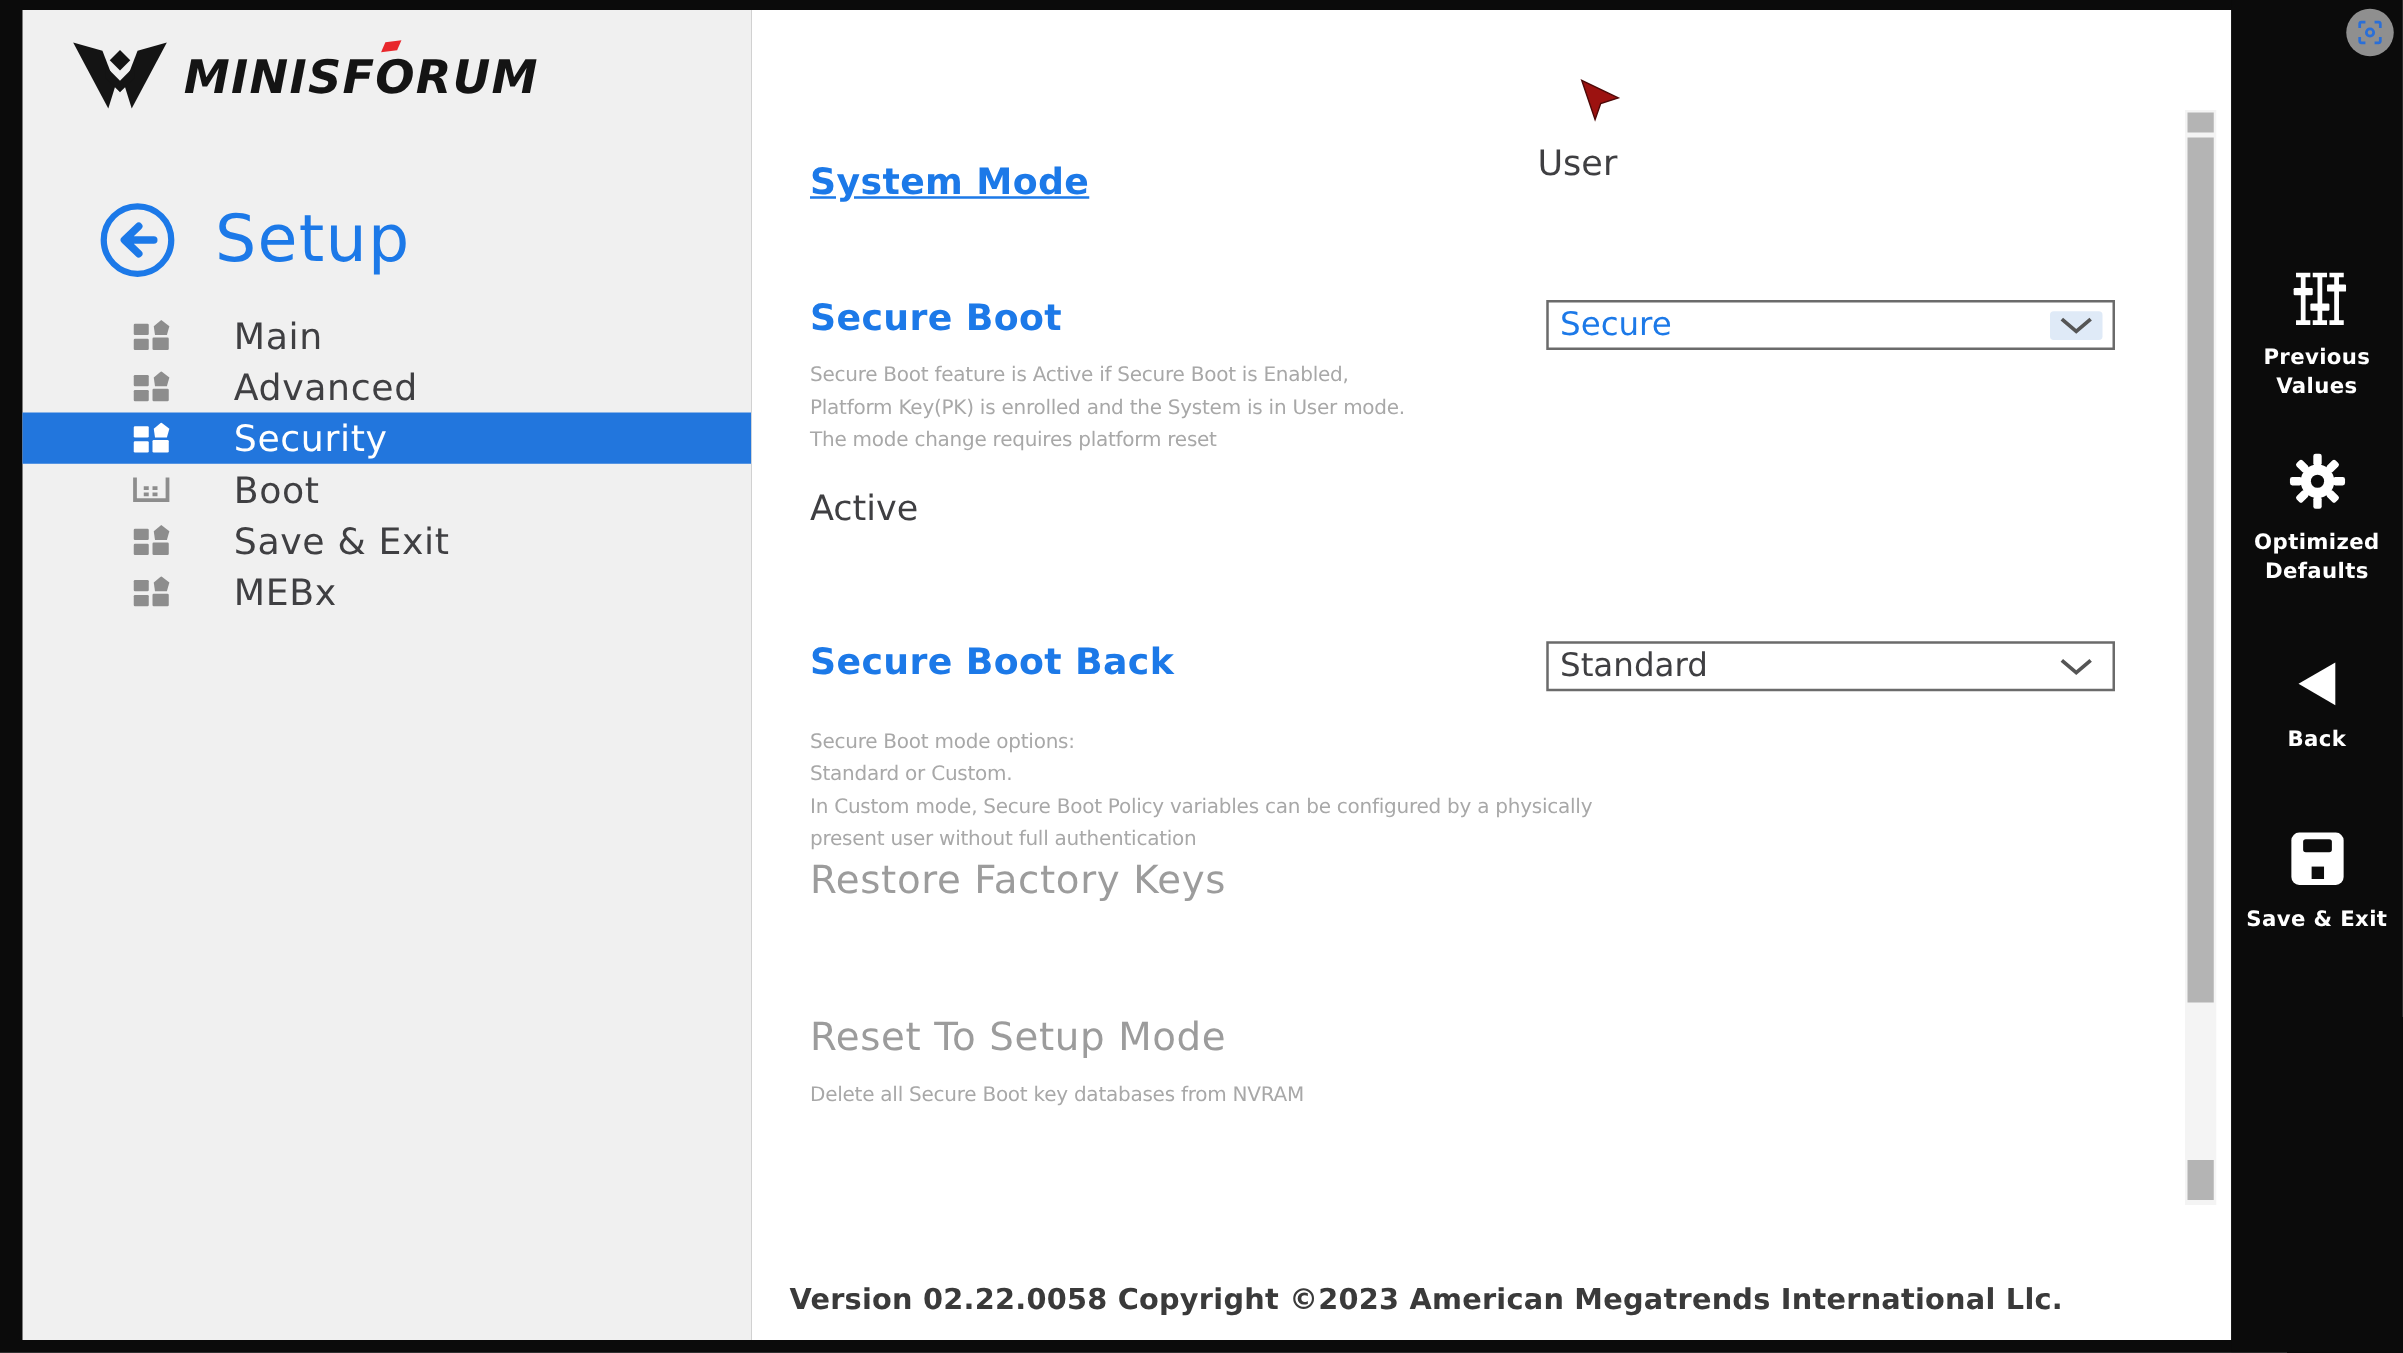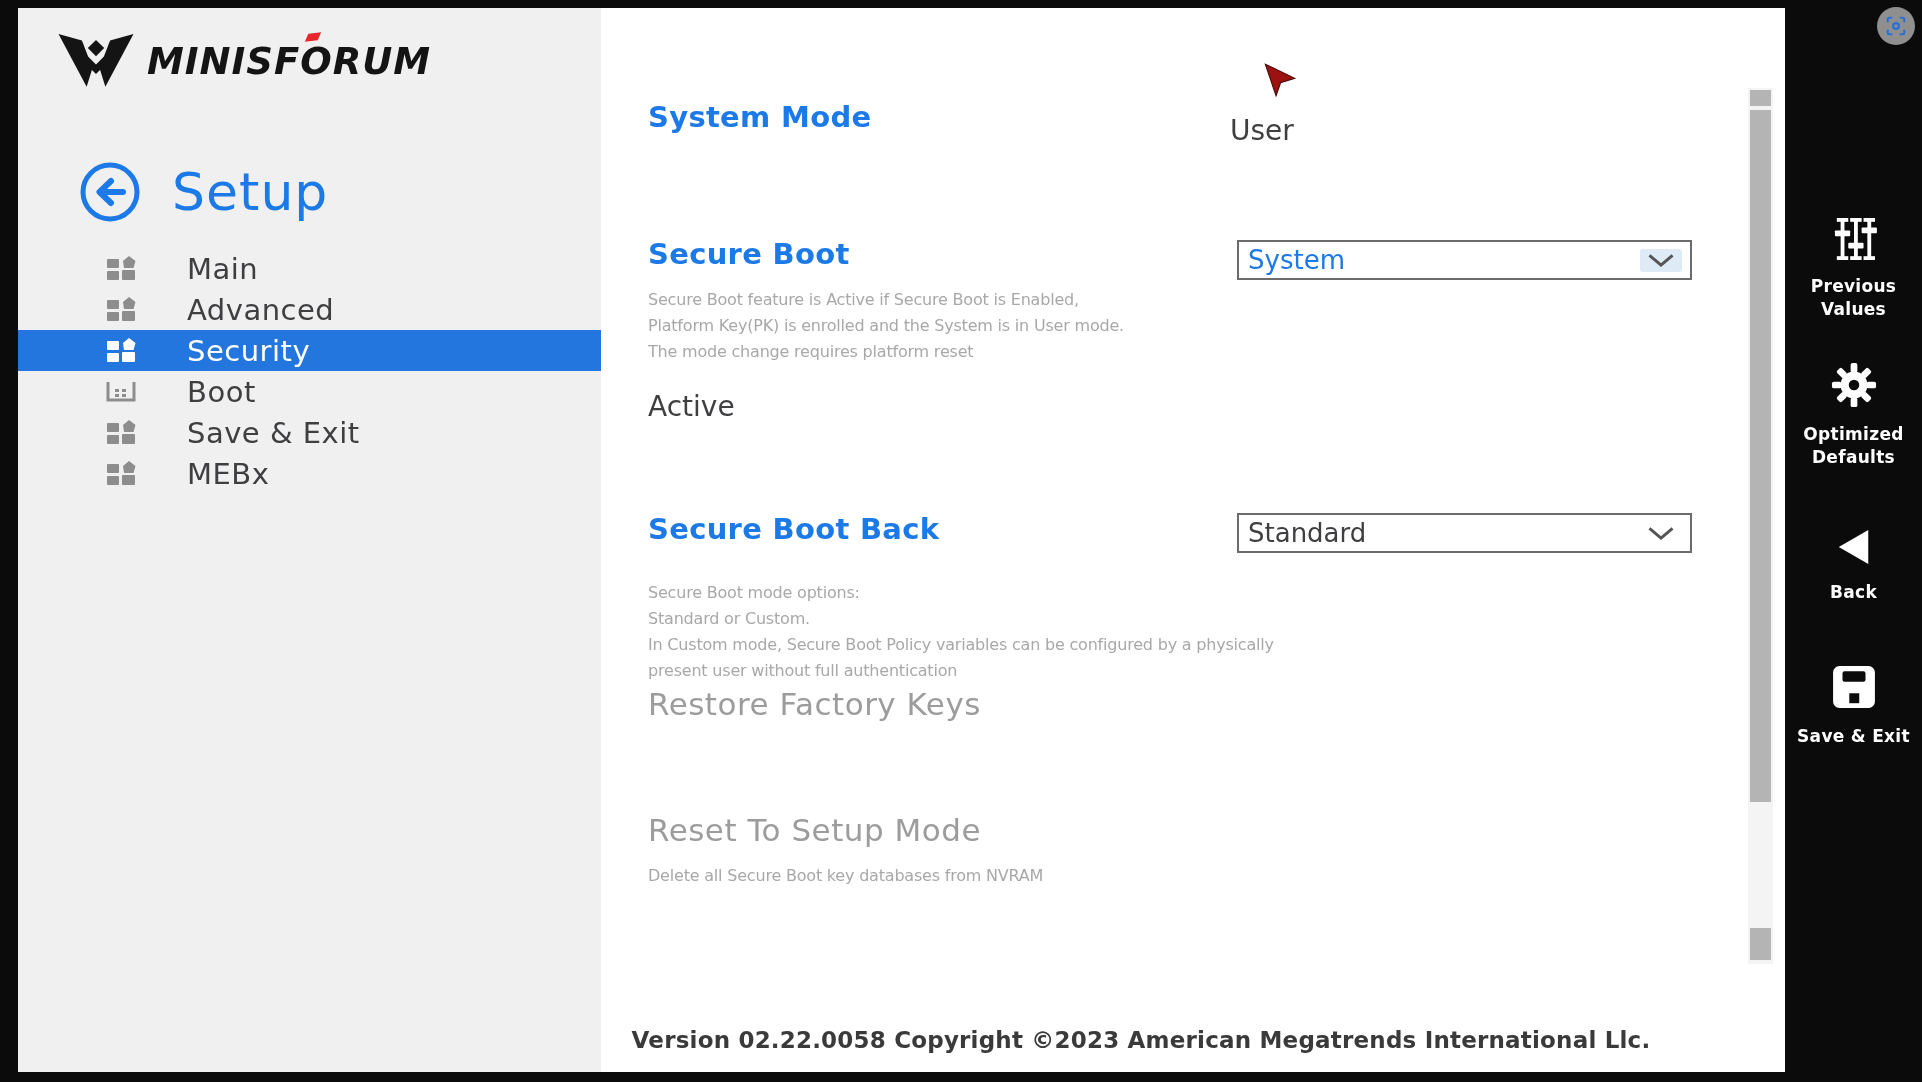--- a/index.html
+++ b/index.html
@@ -198,32 +198,32 @@
               <rect x="16" y="14" width="13" height="10" rx="1"></rect>
             </svg>
         </span>
         <span class="mi-label">MEBx</span>
       </div>
     </div>
   </div>
 
   <div class="main">
 
-    <div class="row-label" style="top:92px;">System Mode</div>
+    <div class="row-label" style="top:120px;text-decoration:underline;">System Mode</div>
     <div class="row-value" style="left:629px; top:106px;text-align:center;">User</div>
 
     <div class="cursor">
       <svg width="36" height="36" viewBox="0 0 32 32">
         <path d="M3,2 L12.5,30 L16.5,18.5 L29,14.5 Z" fill="var(--cursor-red,#9c1210)" stroke="#4d0908" stroke-width="1"></path>
       </svg>
     </div>
 
     <div class="row-label" style="top:229px;">Secure Boot</div>
     <div class="dropdown focused" style="top:232px;">
-      <span class="dd-value">System</span>
+      <span class="dd-value">Secure</span>
       <span class="dd-chevron">
         <svg width="30" height="15" viewBox="0 0 24 13">
             <path d="M2,2 L12,10.5 L22,2" fill="none" stroke="#555" stroke-width="2.6"></path>
           </svg>
       </span>
     </div>
     <div class="desc" style="top:279px;">Secure Boot feature is Active if Secure Boot is Enabled,
 Platform Key(PK) is enrolled and the System is in User mode.
 The mode change requires platform reset</div>
     <div class="row-value" style="left:47px; top:382px;">Active</div>

